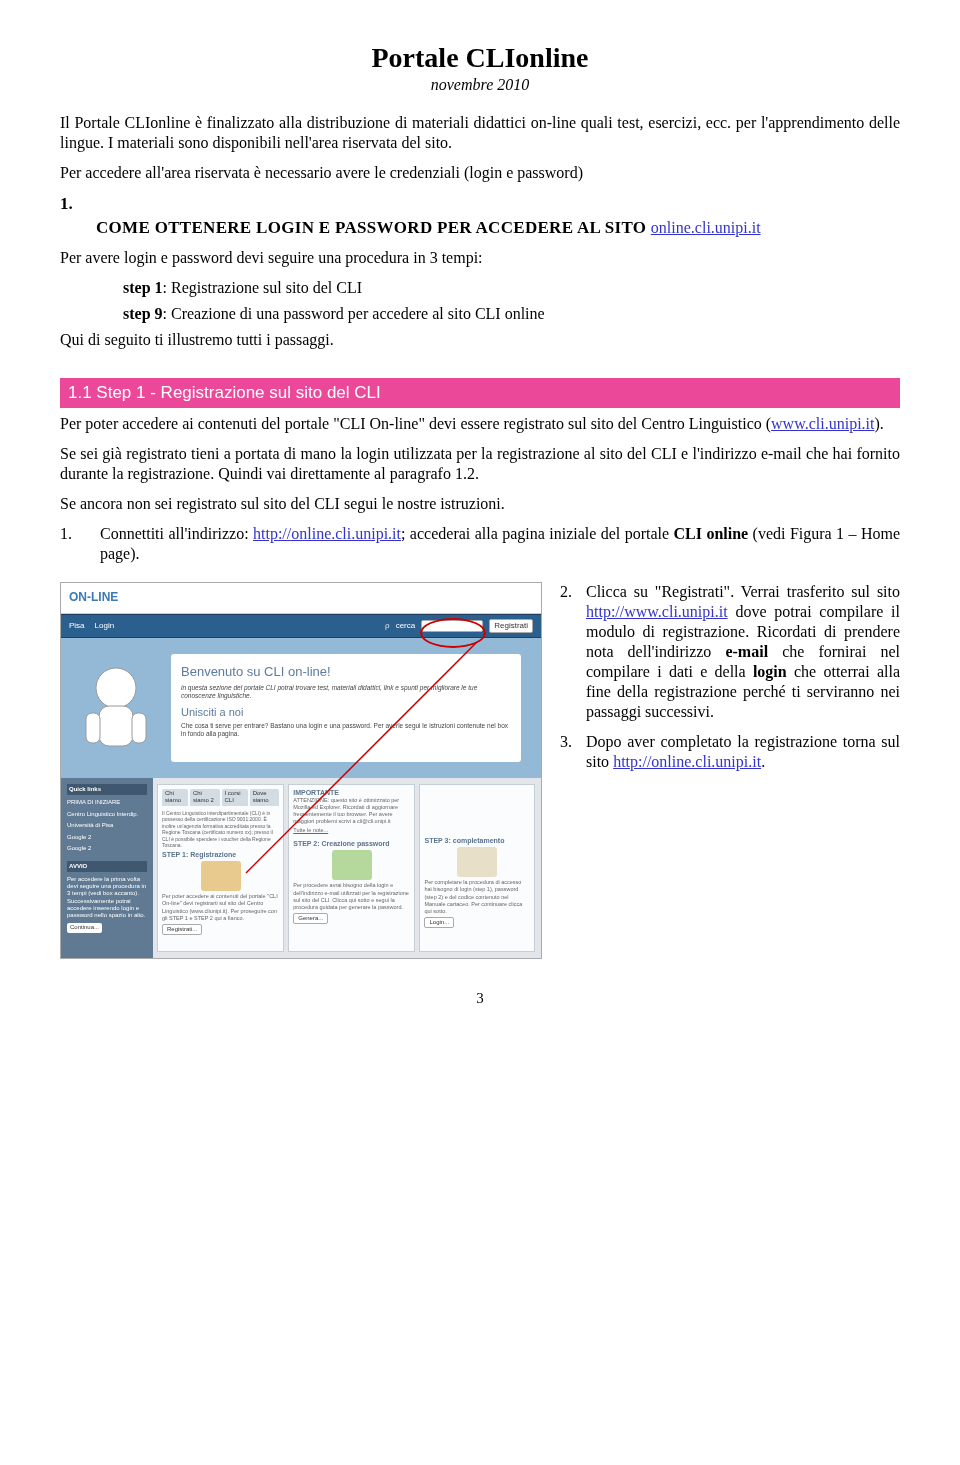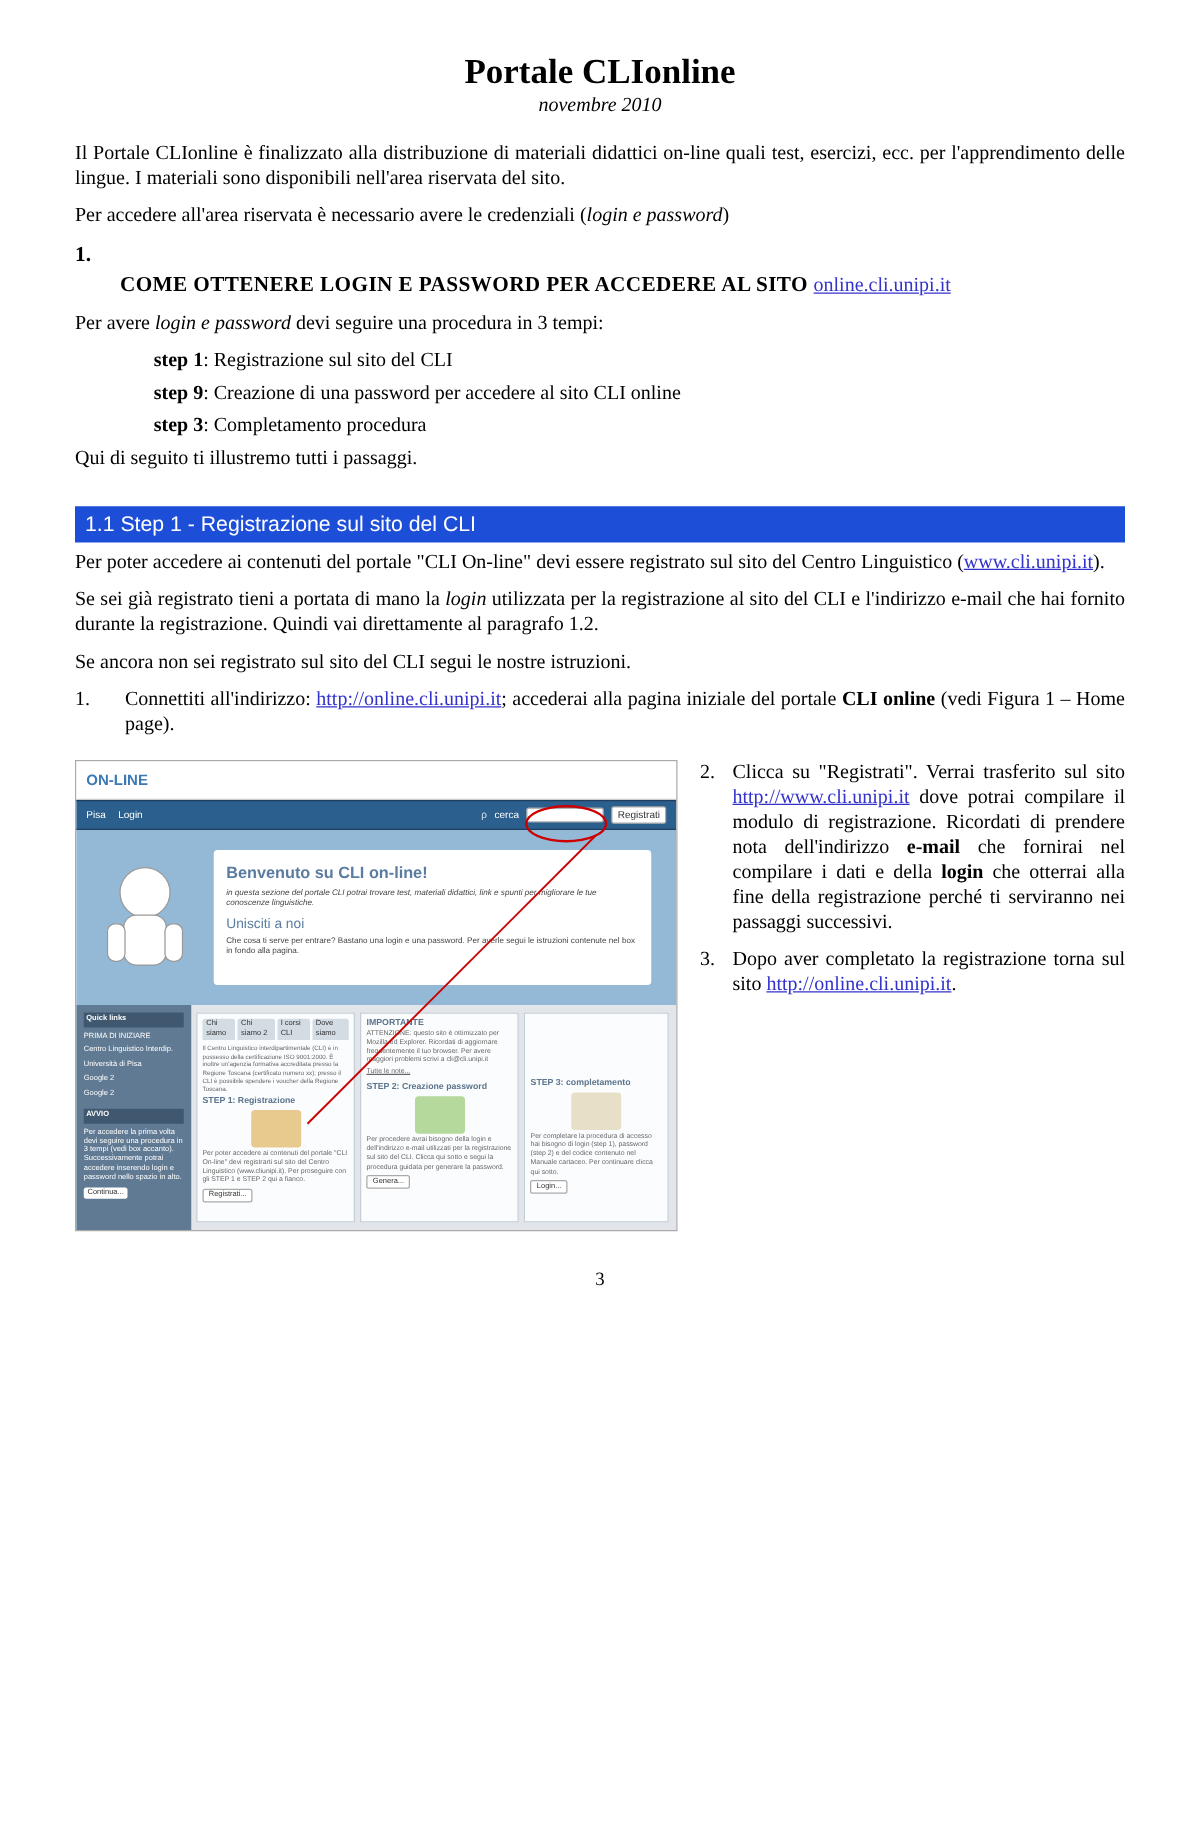--- a/index.html
+++ b/index.html
@@ -7,31 +7,31 @@
     font-size: 16px;
     margin: 0;
     padding: 40px 60px;
     color: #000;
     line-height: 1.25;
     width: 840px;
   }
   .title { text-align: center; font-weight: bold; font-size: 28px; margin-bottom: 0; }
   .subtitle { text-align: center; font-style: italic; font-size: 16px; margin-bottom: 18px; }
   p { margin: 0 0 10px 0; text-align: justify; }
-  .italic { font-style: italic; }
+  .italic { }
   .bold { font-weight: bold; }
   .num-para { display:flex; margin: 10px 0; }
   .num-para .num { width: 36px; font-weight: bold; font-size: 17px; flex-shrink:0; }
   .num-para .txt { flex:1; text-align: justify; margin-top: 24px; }
   .smallcaps { font-variant: small-caps; letter-spacing: 0.3px; }
   a.link { color: #3333cc; text-decoration: underline; }
   .indent-steps { margin-left: 63px; }
   .indent-steps p { margin-bottom: 6px; }
   .section-bar {
-    background: #1d4ed8;
+    background: #ec4899;
     color: #fff;
     font-family: "Verdana", Arial, sans-serif;
     font-size: 17px;
     padding: 4px 8px;
     margin-top: 28px;
     margin-bottom: 6px;
   }
   .ol-steps { list-style: none; padding: 0; margin: 10px 0 18px 0; }
   .ol-steps li { display:flex; margin-bottom: 8px; }
   .ol-steps .n { width: 40px; flex-shrink:0; }
@@ -56,21 +56,21 @@
     overflow: hidden;
   }
   .ss-top { height:30px; background:#fff; border-bottom:1px solid #ccc; display:flex; align-items:center; padding:0 8px; }
   .ss-logo { color:#3b7ab5; font-weight:bold; font-size:12px; }
   .ss-nav { height:22px; background:#2b5f8e; border-top:1px solid #203f5e; border-bottom:1px solid #203f5e; display:flex; align-items:center; padding:0 8px; color:#fff; font-size:8px; gap:10px; justify-content:space-between;}
   .ss-reg { background:#fff; border:1px solid #aaa; border-radius:2px; padding:1px 4px; color:#333; }
   .ss-search { background:#fff; border:1px solid #aaa; border-radius:2px; width:60px; height:10px; }
   .ss-hero { height:140px; background:#93b9d7; display:flex; }
   .ss-astro { width:110px; position:relative; }
   .ss-herotxt { flex:1; background:#fff; margin:16px 20px 16px 0; border-radius:3px; padding:10px; color:#444; }
-  .ss-herotxt h1 { font-size:13px; color:#5a7ca0; margin:0 0 4px 0; font-weight:bold; }
+  .ss-herotxt h1 { font-size:13px; color:#5a7ca0; margin:0 0 4px 0; font-weight:normal; }
   .ss-herotxt h2 { font-size:11px; color:#5a7ca0; margin:6px 0 2px 0; font-weight:normal; }
   .ss-cards { display:flex; height:180px; background:#e2e6eb; }
   .ss-side { width:80px; background:#5f7a92; color:#fff; padding:6px; display:flex; flex-direction:column; gap:4px; }
   .ss-side div { font-size:6px; }
   .ss-side .hdr { background:#3f5870; padding:2px; font-weight:bold; }
   .ss-side .btn { background:#fff; color:#333; border-radius:2px; padding:1px 3px; width:fit-content; }
   .ss-mid { flex:1; display:flex; gap:4px; padding:6px 6px 6px 4px; }
   .ss-col { flex:1; border:1px solid #c5cdd5; background:#fbfcfd; padding:4px; display:flex; flex-direction:column; gap:2px; }
   .ss-col .tabs { display:flex; gap:2px; font-size:6px; margin-bottom:2px; }
   .ss-col .tabs span { background:#d3dbe3; padding:1px 3px; border-radius:2px 2px 0 0; }
@@ -115,21 +115,20 @@
   </div>
 </div>
 
 <p>
   <span>Per avere </span><span class="italic">login e password</span><span> devi seguire una procedura in 3 tempi:</span>
 </p>
 
 <div class="indent-steps">
   <p><span class="bold">step 1</span><span>: Registrazione sul sito del CLI</span></p>
   <p><span class="bold">step 9</span><span>: Creazione di una password per accedere al sito CLI online</span></p>
-  <p><span class="bold">step 3</span><span>: Completamento procedura</span></p>
 </div>
 
 <p>Qui di seguito ti illustremo tutti i passaggi.</p>
 
 <div class="section-bar">1.1 Step 1 - Registrazione sul sito del CLI</div>
 
 <p>
   <span>Per poter accedere ai contenuti del portale "CLI On-line" devi essere registrato sul sito del Centro Linguistico (</span><a href="#" class="link">www.cli.unipi.it</a><span>).</span>
 </p>
 <p>

